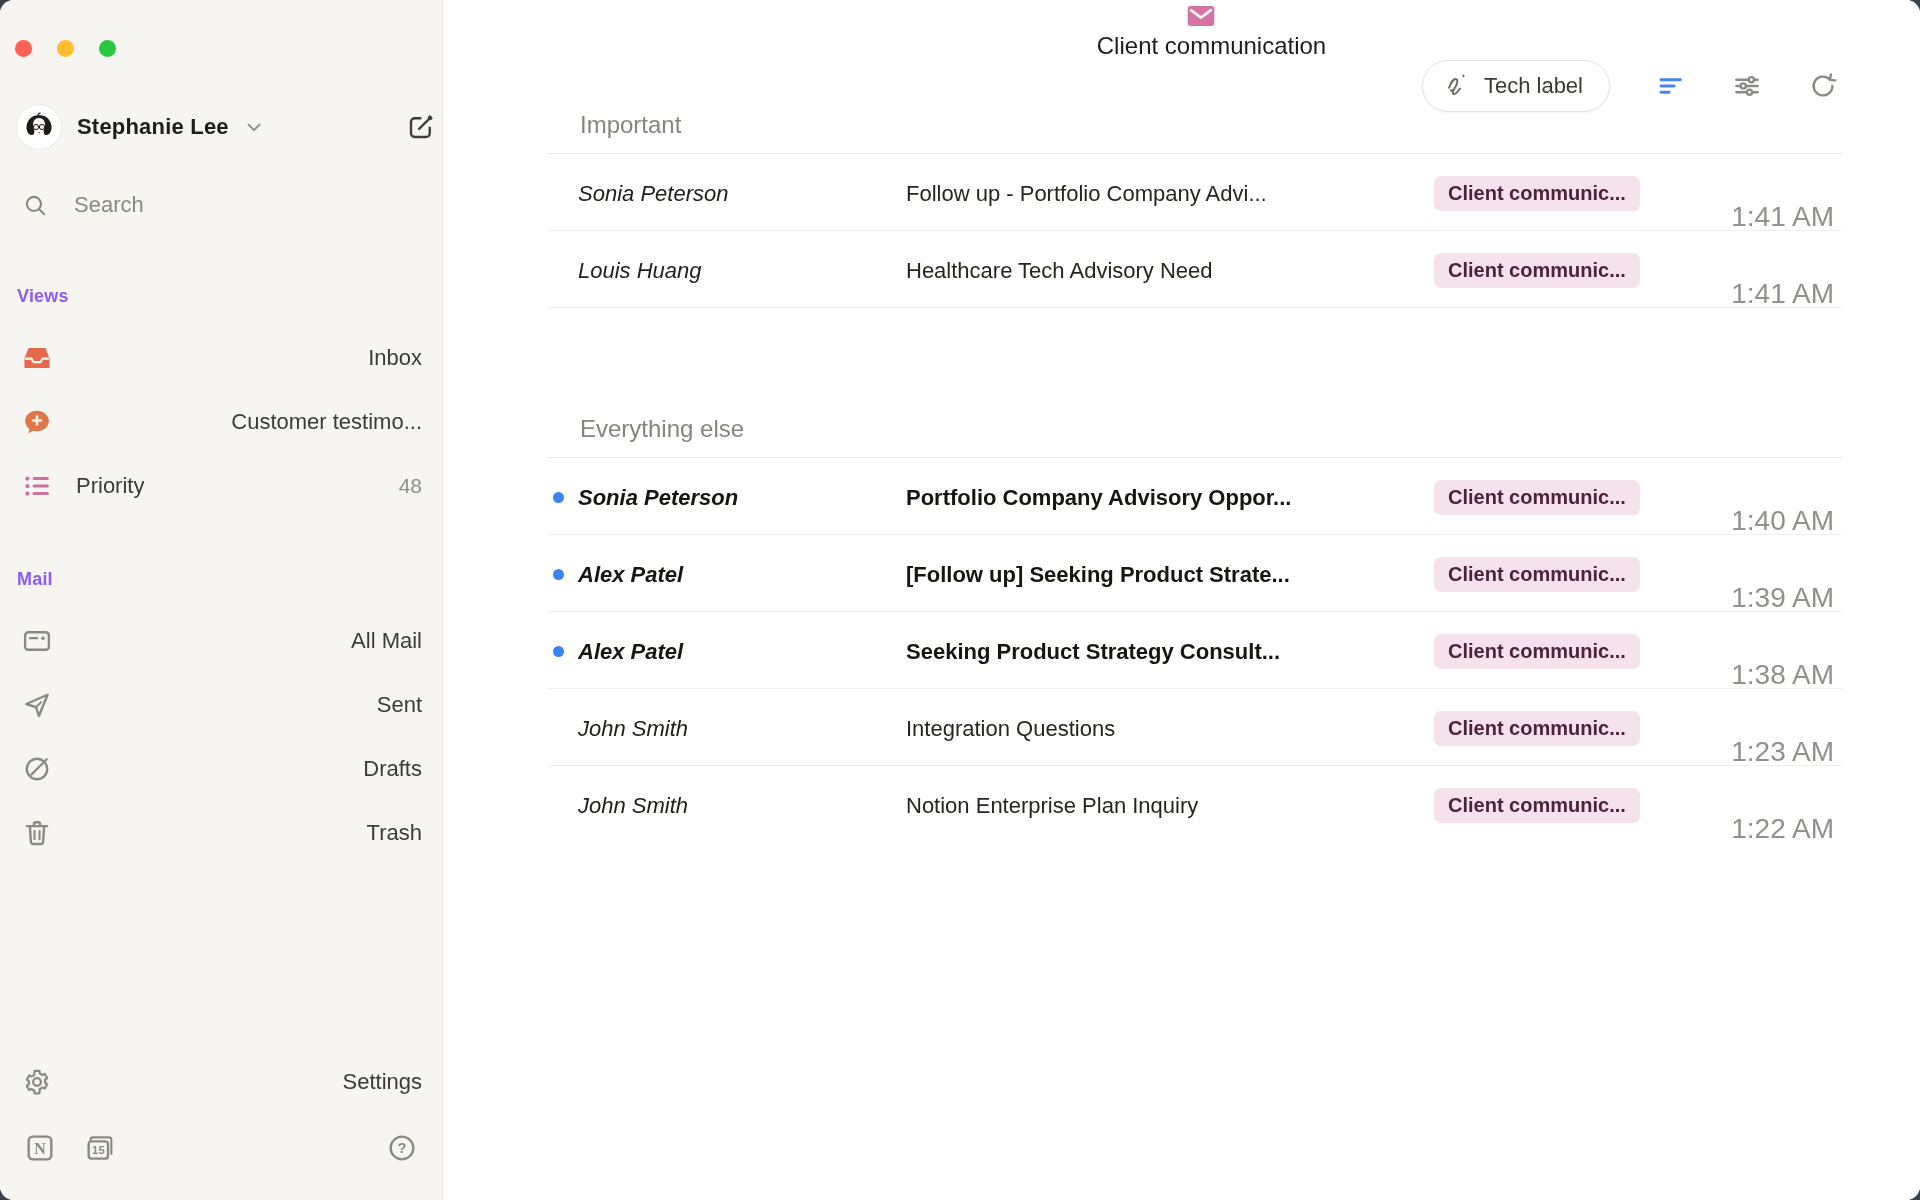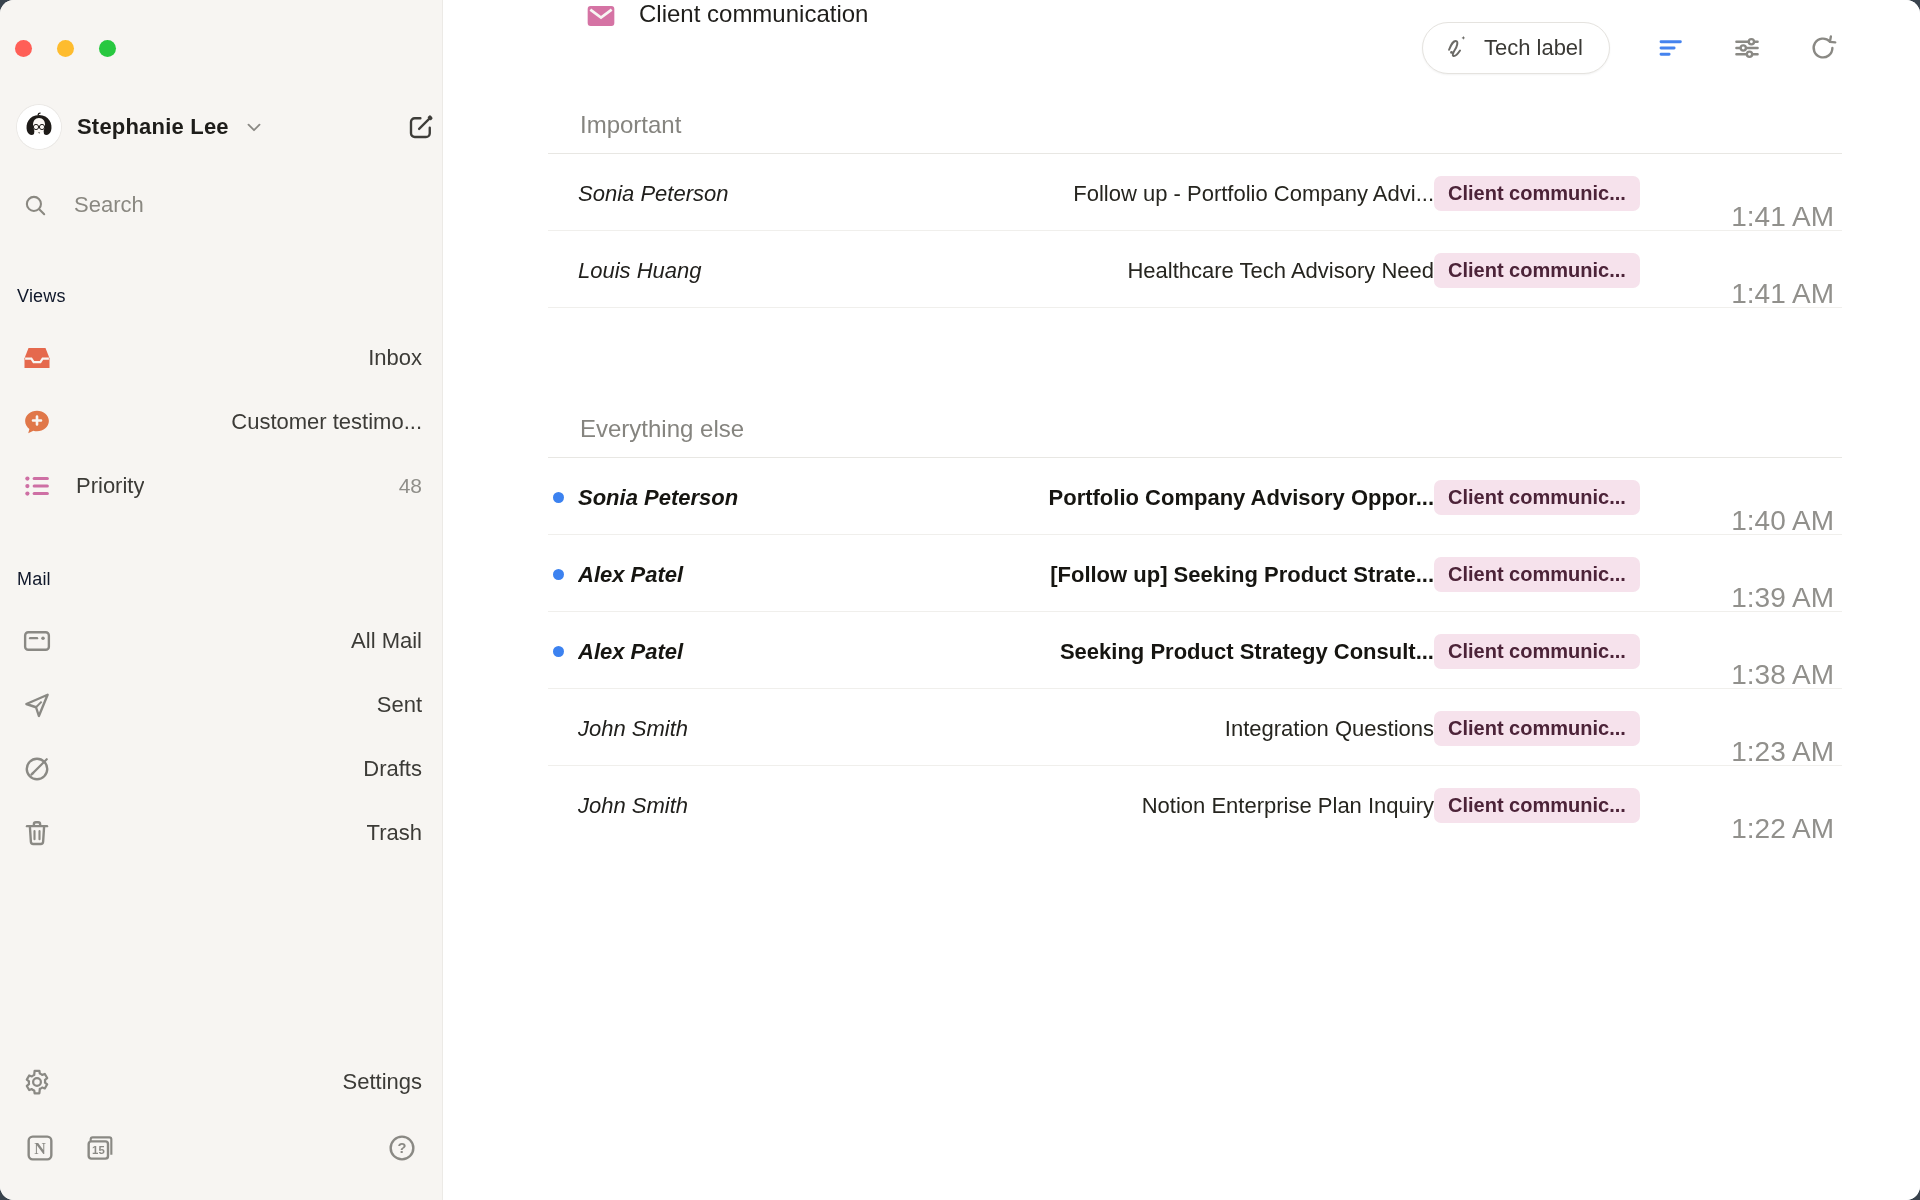--- a/index.html
+++ b/index.html
@@ -33,21 +33,21 @@
 
   .profile-row { margin-top:44px; height:52px; display:flex; align-items:center; padding:0 6px 0 17px; }
   .avatar { width:44px; height:44px; border-radius:50%; background:#FFFFFF; box-shadow:0 0 0 1px rgba(0,0,0,.05); overflow:hidden; flex:0 0 44px; }
   .profile-name { margin-left:16px; font-size:22px; font-weight:700; color:#1E1D1A; letter-spacing:.2px; }
   .chevron { margin-left:14px; color:#8A8984; display:flex; }
   .compose-btn { margin-left:auto; color:#3E3D39; display:flex; cursor:pointer; }
 
   .search-row { margin-top:26px; height:52px; display:flex; align-items:center; padding-left:22px; color:#8A8881; cursor:pointer; }
   .search-row .label { margin-left:26px; font-size:22px; color:#8A8881; }
 
-  .group-label { margin-top:52px; height:26px; font-size:18px; font-weight:400; color:#0f172a; padding-left:17px; display:flex; align-items:center; letter-spacing:.2px; }
+  .group-label { margin-top:52px; height:26px; font-size:18px; font-weight:700; color:#8b5cf6; padding-left:17px; display:flex; align-items:center; letter-spacing:.2px; }
   .group-label.mail { margin-top:48px; }
 
   .nav-list { margin-top:17px; display:flex; flex-direction:column; }
   .nav-item {
     height:64px; display:flex; align-items:center;
     padding:0 20px 0 22px; border-radius:10px; cursor:pointer;
     font-size:22px; color:#3C3B37; font-weight:400;justify-content:space-between;
   }
   .nav-item.selected { background:#EAE7E2; font-weight:600; color:#32312D; }
   .nav-item .icon { width:30px; display:flex; justify-content:center; }
@@ -55,21 +55,21 @@
   .nav-item .count { margin-left:auto; font-size:21px; color:#8F8E89; font-weight:400; }
 
   .settings-row { margin-top:auto; }
   .bottom-row { height:86px; display:flex; align-items:center; padding:0 14px 18px 24px; color:#8A8984; }
   .bottom-row .spacer { flex:1; }
   .bottom-icon { display:flex; margin-right:28px; cursor:pointer; color:#8A8984; }
   .help-icon { margin-right:10px; }
 
   
   .main { flex:1; background:#FFFFFF; display:flex; flex-direction:column; }
-  .main-header { height:96px; display:flex; padding:0 82px 0 142px; }
+  .main-header { height:96px; display:flex; align-items:center; padding:0 82px 0 142px;flex-direction:column; }
   .title-icon { display:flex; margin-right:22px; }
   .page-title { font-size:24px; font-weight:500; color:#1F1E1B; }
   .header-controls { margin-left:auto; display:flex; align-items:center; }
   .auto-label-btn {
     display:flex; align-items:center; gap:13px;
     height:52px; padding:0 26px 0 20px;
     border:1px solid #E5E3DF; border-radius:999px;
     background:#FFFFFF; box-shadow:0 1px 2px rgba(0,0,0,.05);
     cursor:pointer;
   }
@@ -90,21 +90,21 @@
     display:grid;
     grid-template-columns:30px 328px 1fr 248px 152px;
     align-items:center;
     border-bottom:1px solid #F0EFEC;
     cursor:pointer;
     padding-right:8px;
   }
   .list-section.second .email-row:last-child { border-bottom:none; }
   .dot { width:11px; height:11px; border-radius:50%; background:#3C82F0; margin-left:5px; visibility:hidden; }
   .sender { font-size:22px; color:#21201D; padding-left:0; white-space:nowrap; overflow:hidden;font-style:italic; }
-  .subject { font-size:22px; color:#26251F; white-space:nowrap; overflow:hidden;text-align:right; }
+  .subject { font-size:22px; color:#26251F; white-space:nowrap; overflow:hidden; }
   .email-row.unread .sender, .email-row.unread .subject { font-weight:700; color:#161511; }
   .badge {
     justify-self:start;
     font-size:20px; font-weight:700;
     background:#F6E2EC; color:#4C2338;
     padding:6px 14px; border-radius:7px;
     white-space:nowrap;
   }
   .time { text-align:right; font-size:28px; color:#91908C;margin-top:47px; }
 

